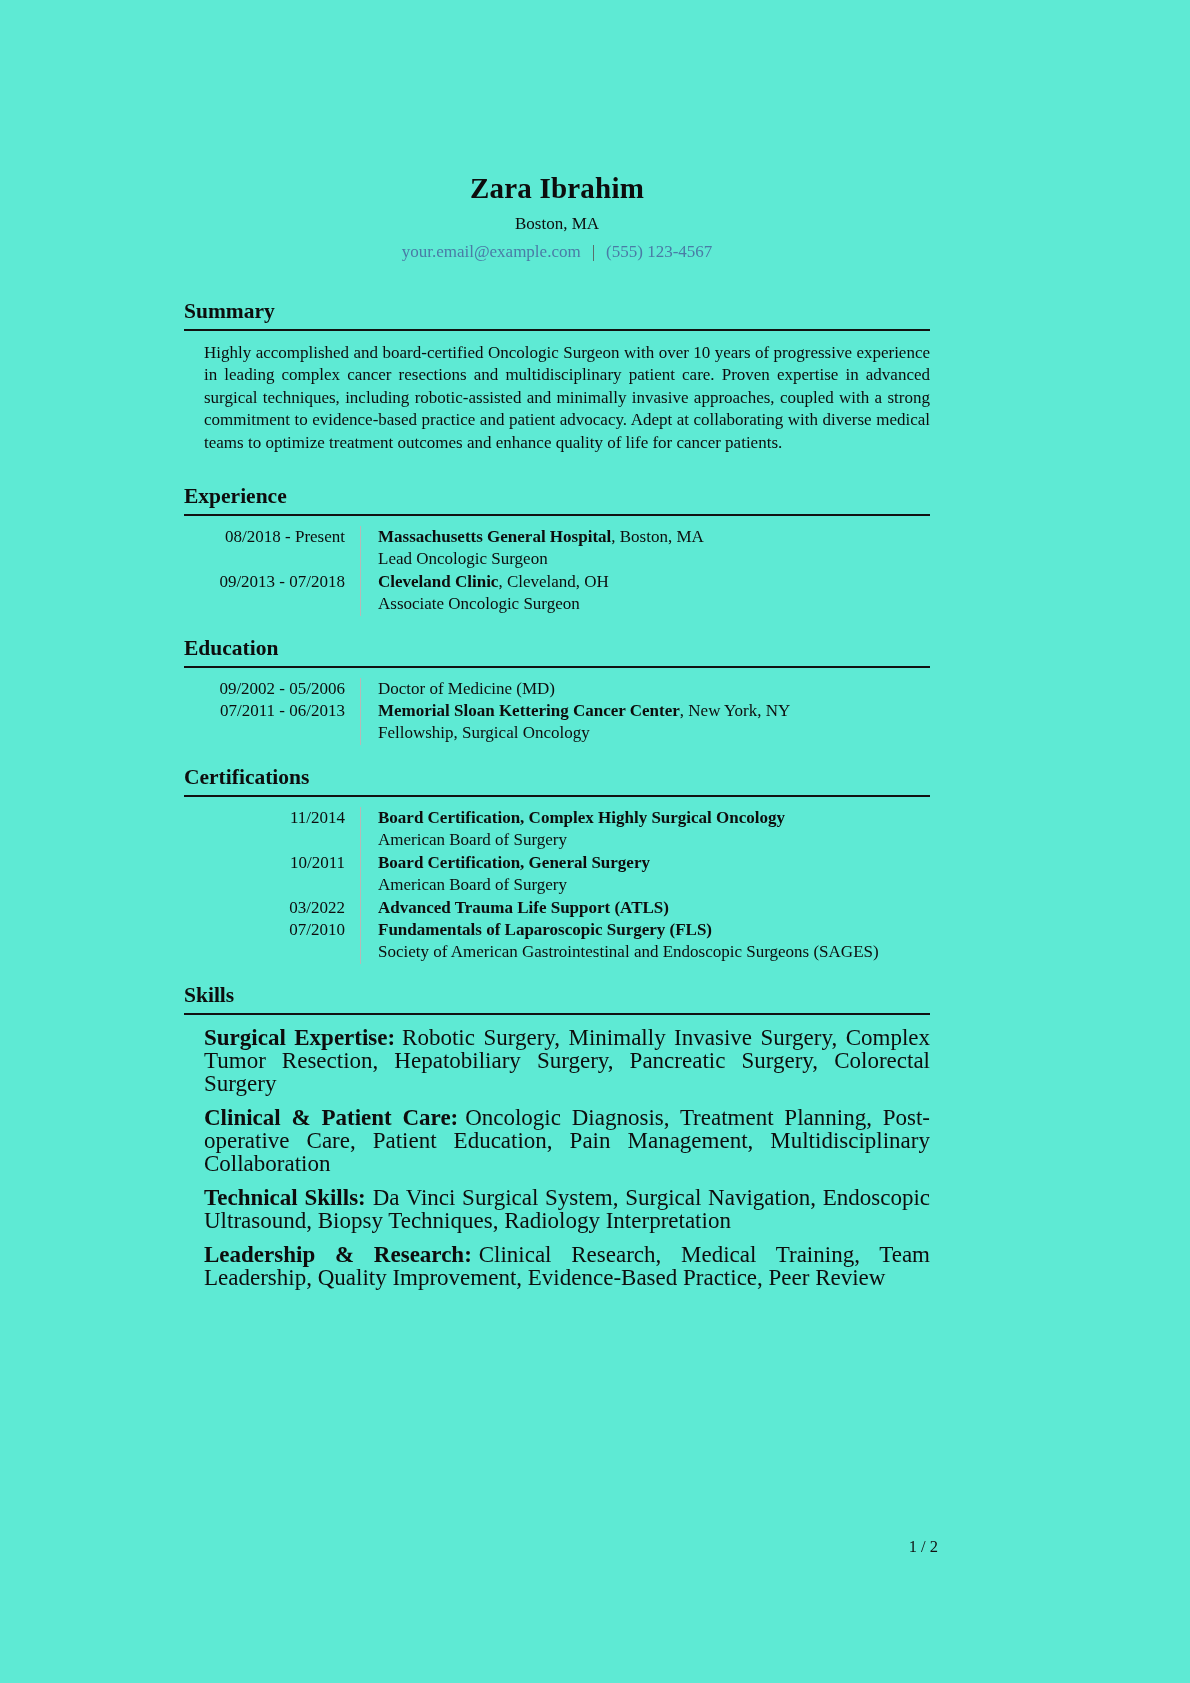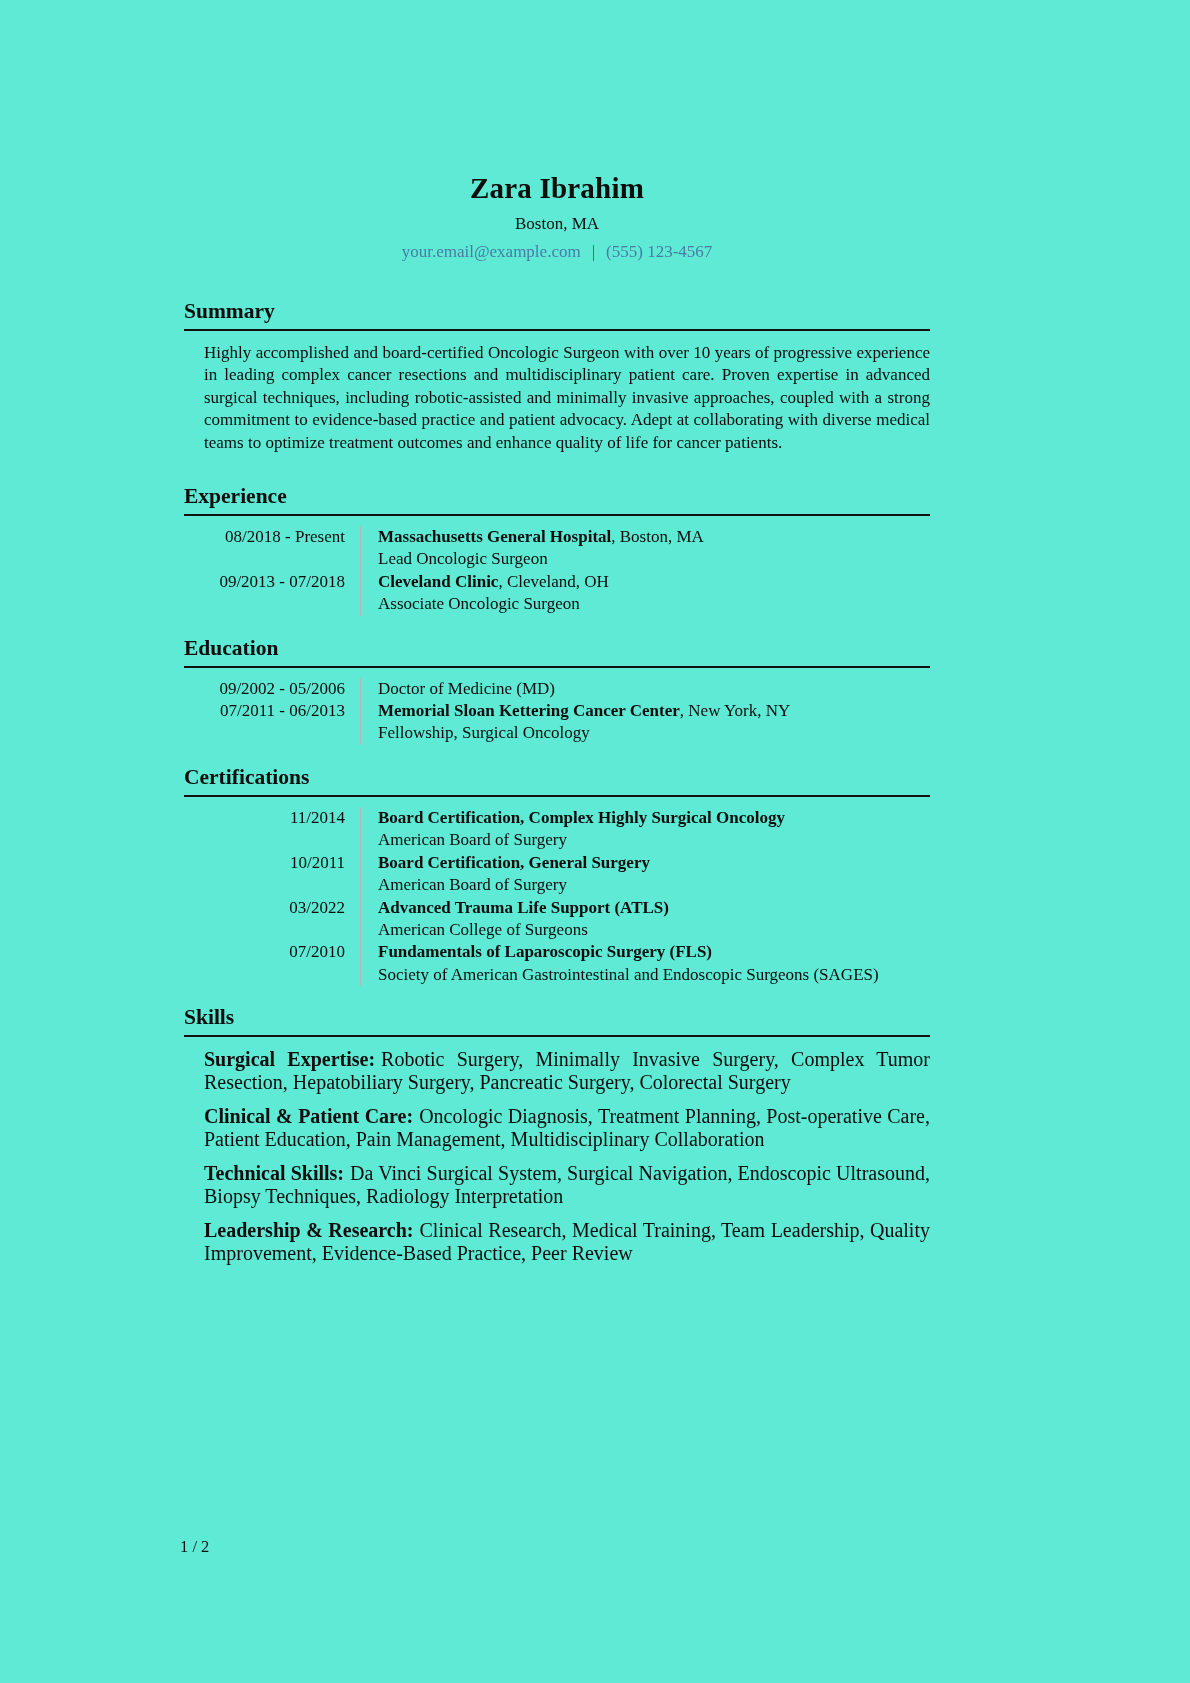--- a/index.html
+++ b/index.html
@@ -45,27 +45,27 @@
     margin-left:15px; padding-left:17px;
     border-left:1.5px solid #b8b8b8;
     font-size:17px; line-height:22.4px;
   }
   .entry-org { font-weight:bold; }
   .entry-sub { }
 
   .skills-list { margin-top:2px; }
   .skill-item {
     margin-top:11px; padding-left:20px;
-    font-size:20px; line-height:23px; text-align:justify;
+    font-size:23px; line-height:23px; text-align:justify;
   }
   .skill-label { font-weight:bold; margin-right:0.3em; }
 
   .footer {
-    position:absolute; left:180px; width:746px; top:1537px;
-    text-align:left; font-size:16.5px; color:#111111;
+    position:absolute; left:192px; width:746px; top:1537px;
+    text-align:right; font-size:16.5px; color:#111111;
   }
 </style>
 </head>
 <body>
 
 <div class="page">
   <div class="content">
 
     <div class="header">
       <div class="name">Zara Ibrahim</div>
@@ -146,21 +146,20 @@
           <div class="entry-body">
             <div class="entry-org">Board Certification, General Surgery</div>
             <div class="entry-sub">American Board of Surgery</div>
           </div>
         </div>
 
         <div class="entry">
           <div class="entry-dates">03/2022</div>
           <div class="entry-body">
             <div class="entry-org">Advanced Trauma Life Support (ATLS)</div>
-            <div class="entry-sub">American College of Surgeons</div>
           </div>
         </div>
 
         <div class="entry">
           <div class="entry-dates">07/2010</div>
           <div class="entry-body">
             <div class="entry-org">Fundamentals of Laparoscopic Surgery (FLS)</div>
             <div class="entry-sub">Society of American Gastrointestinal and Endoscopic Surgeons (SAGES)</div>
           </div>
         </div>

